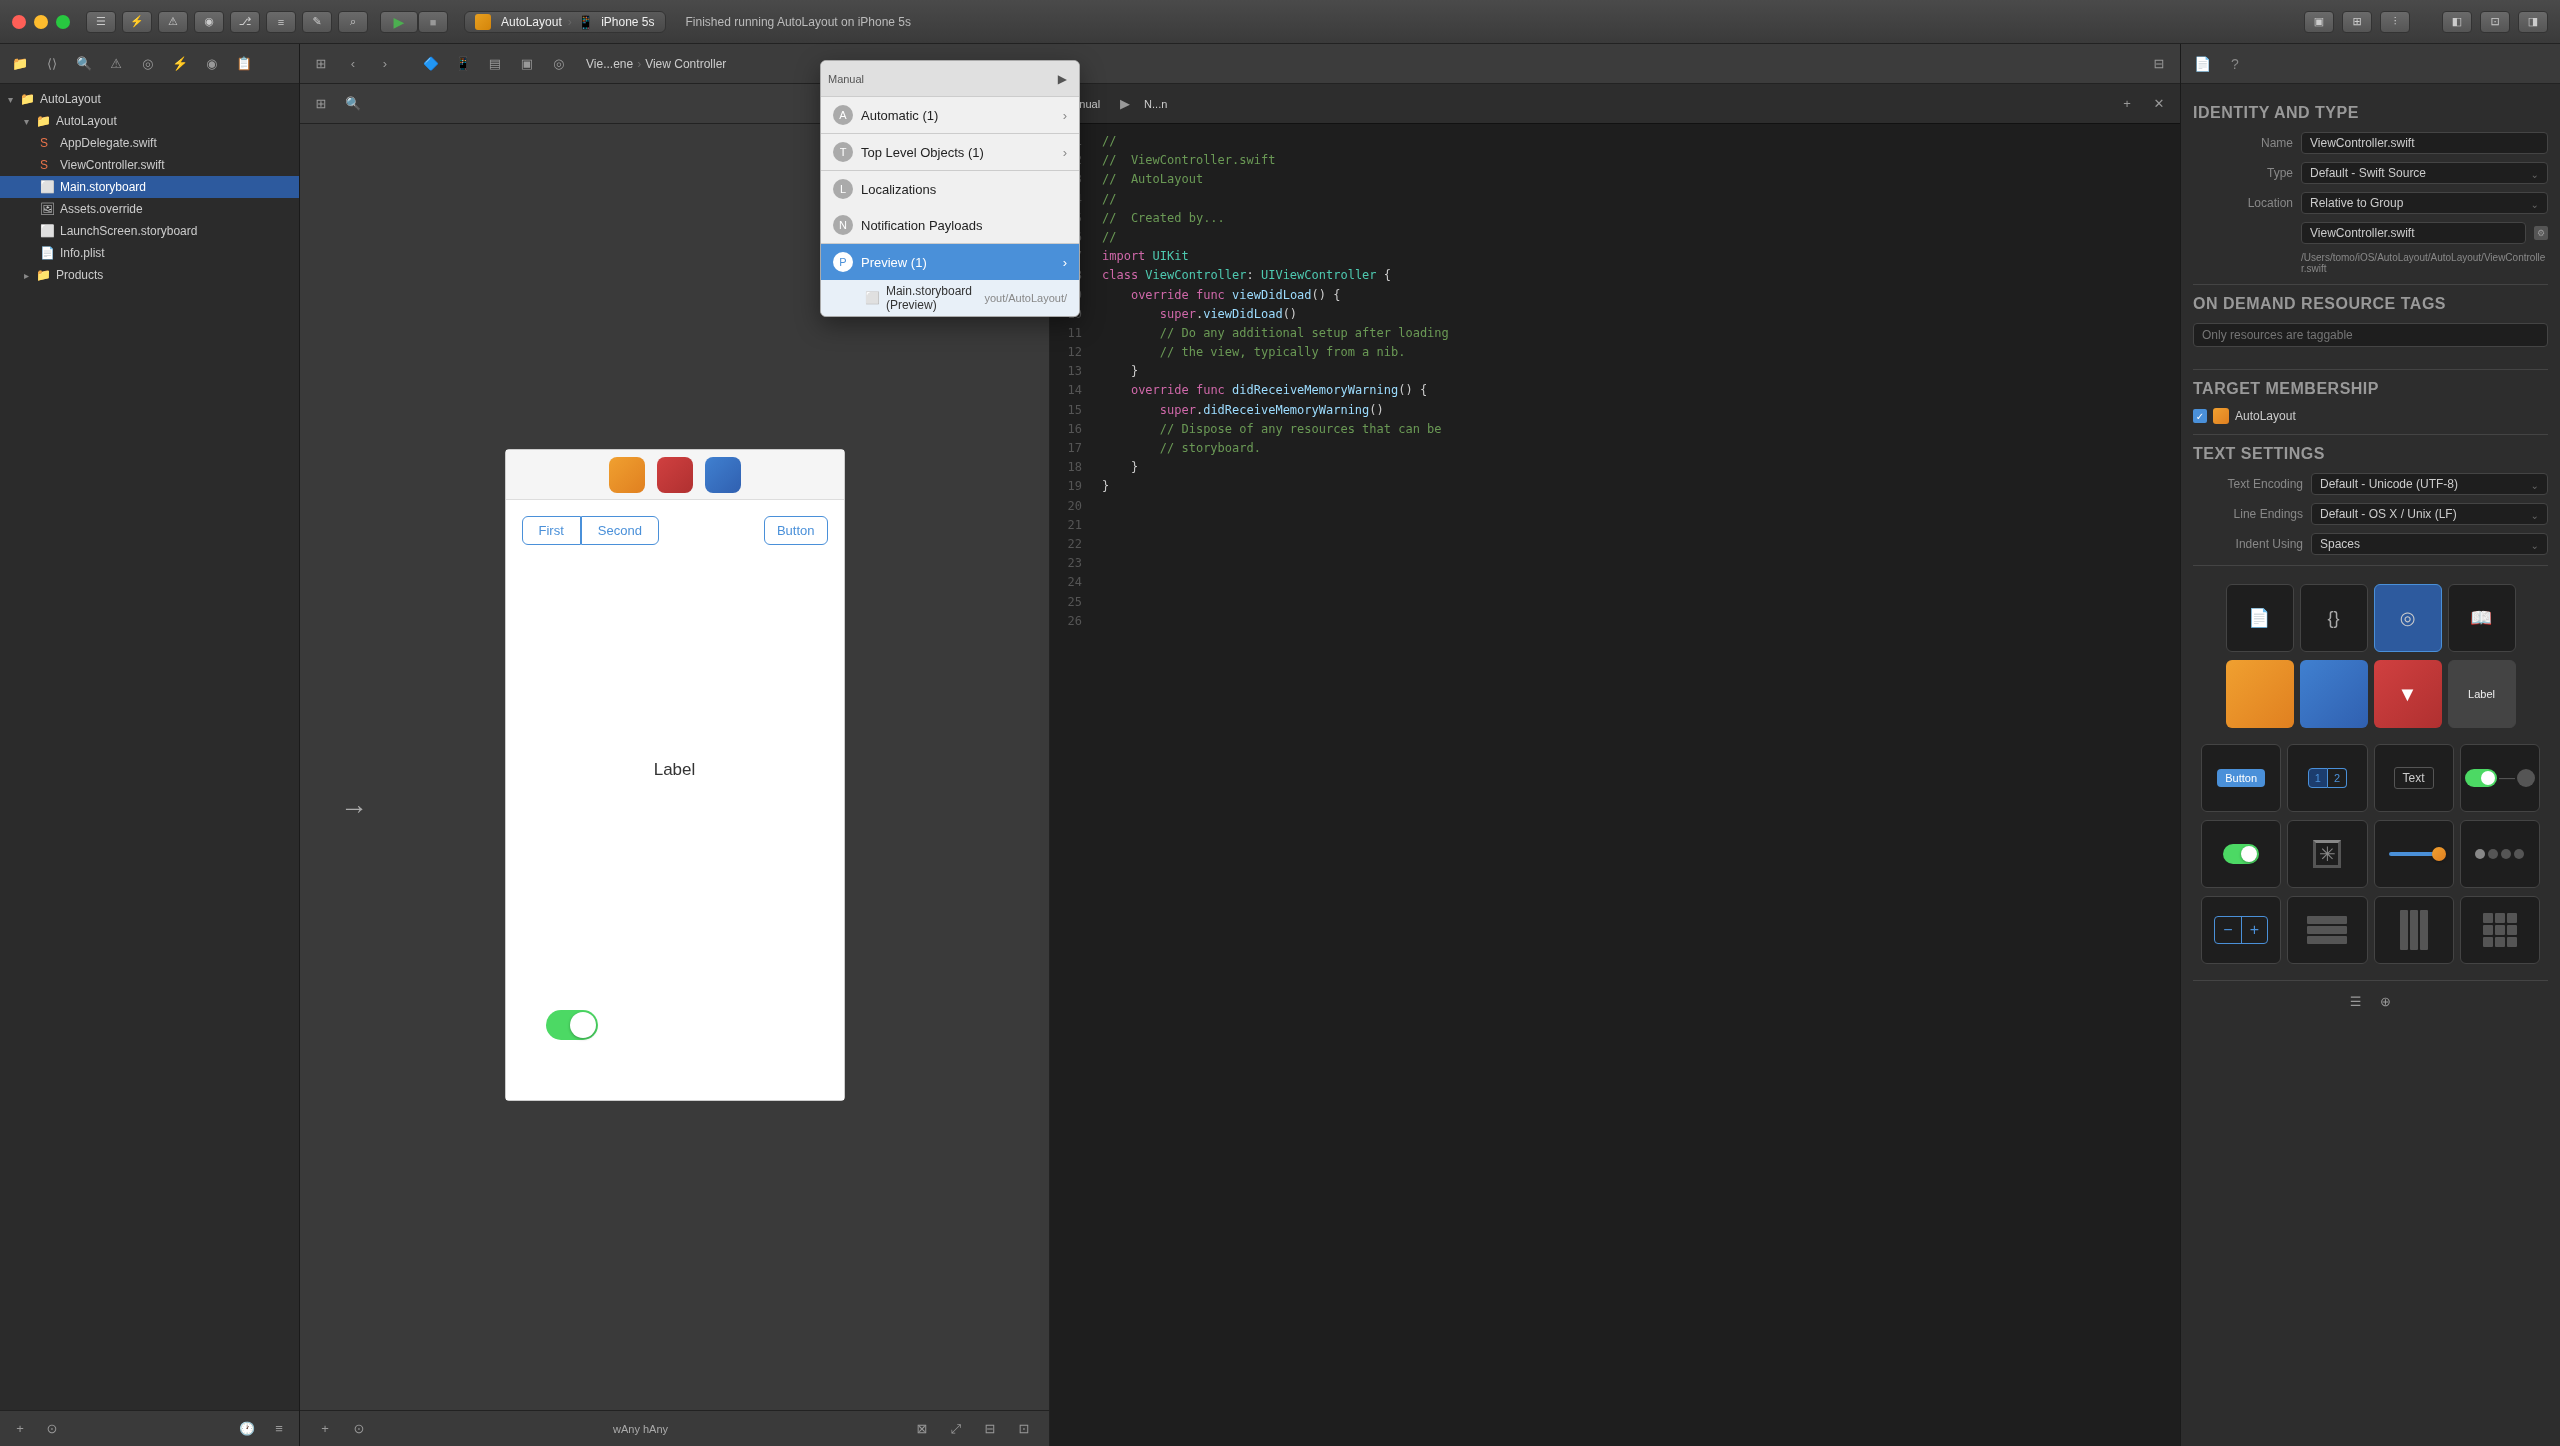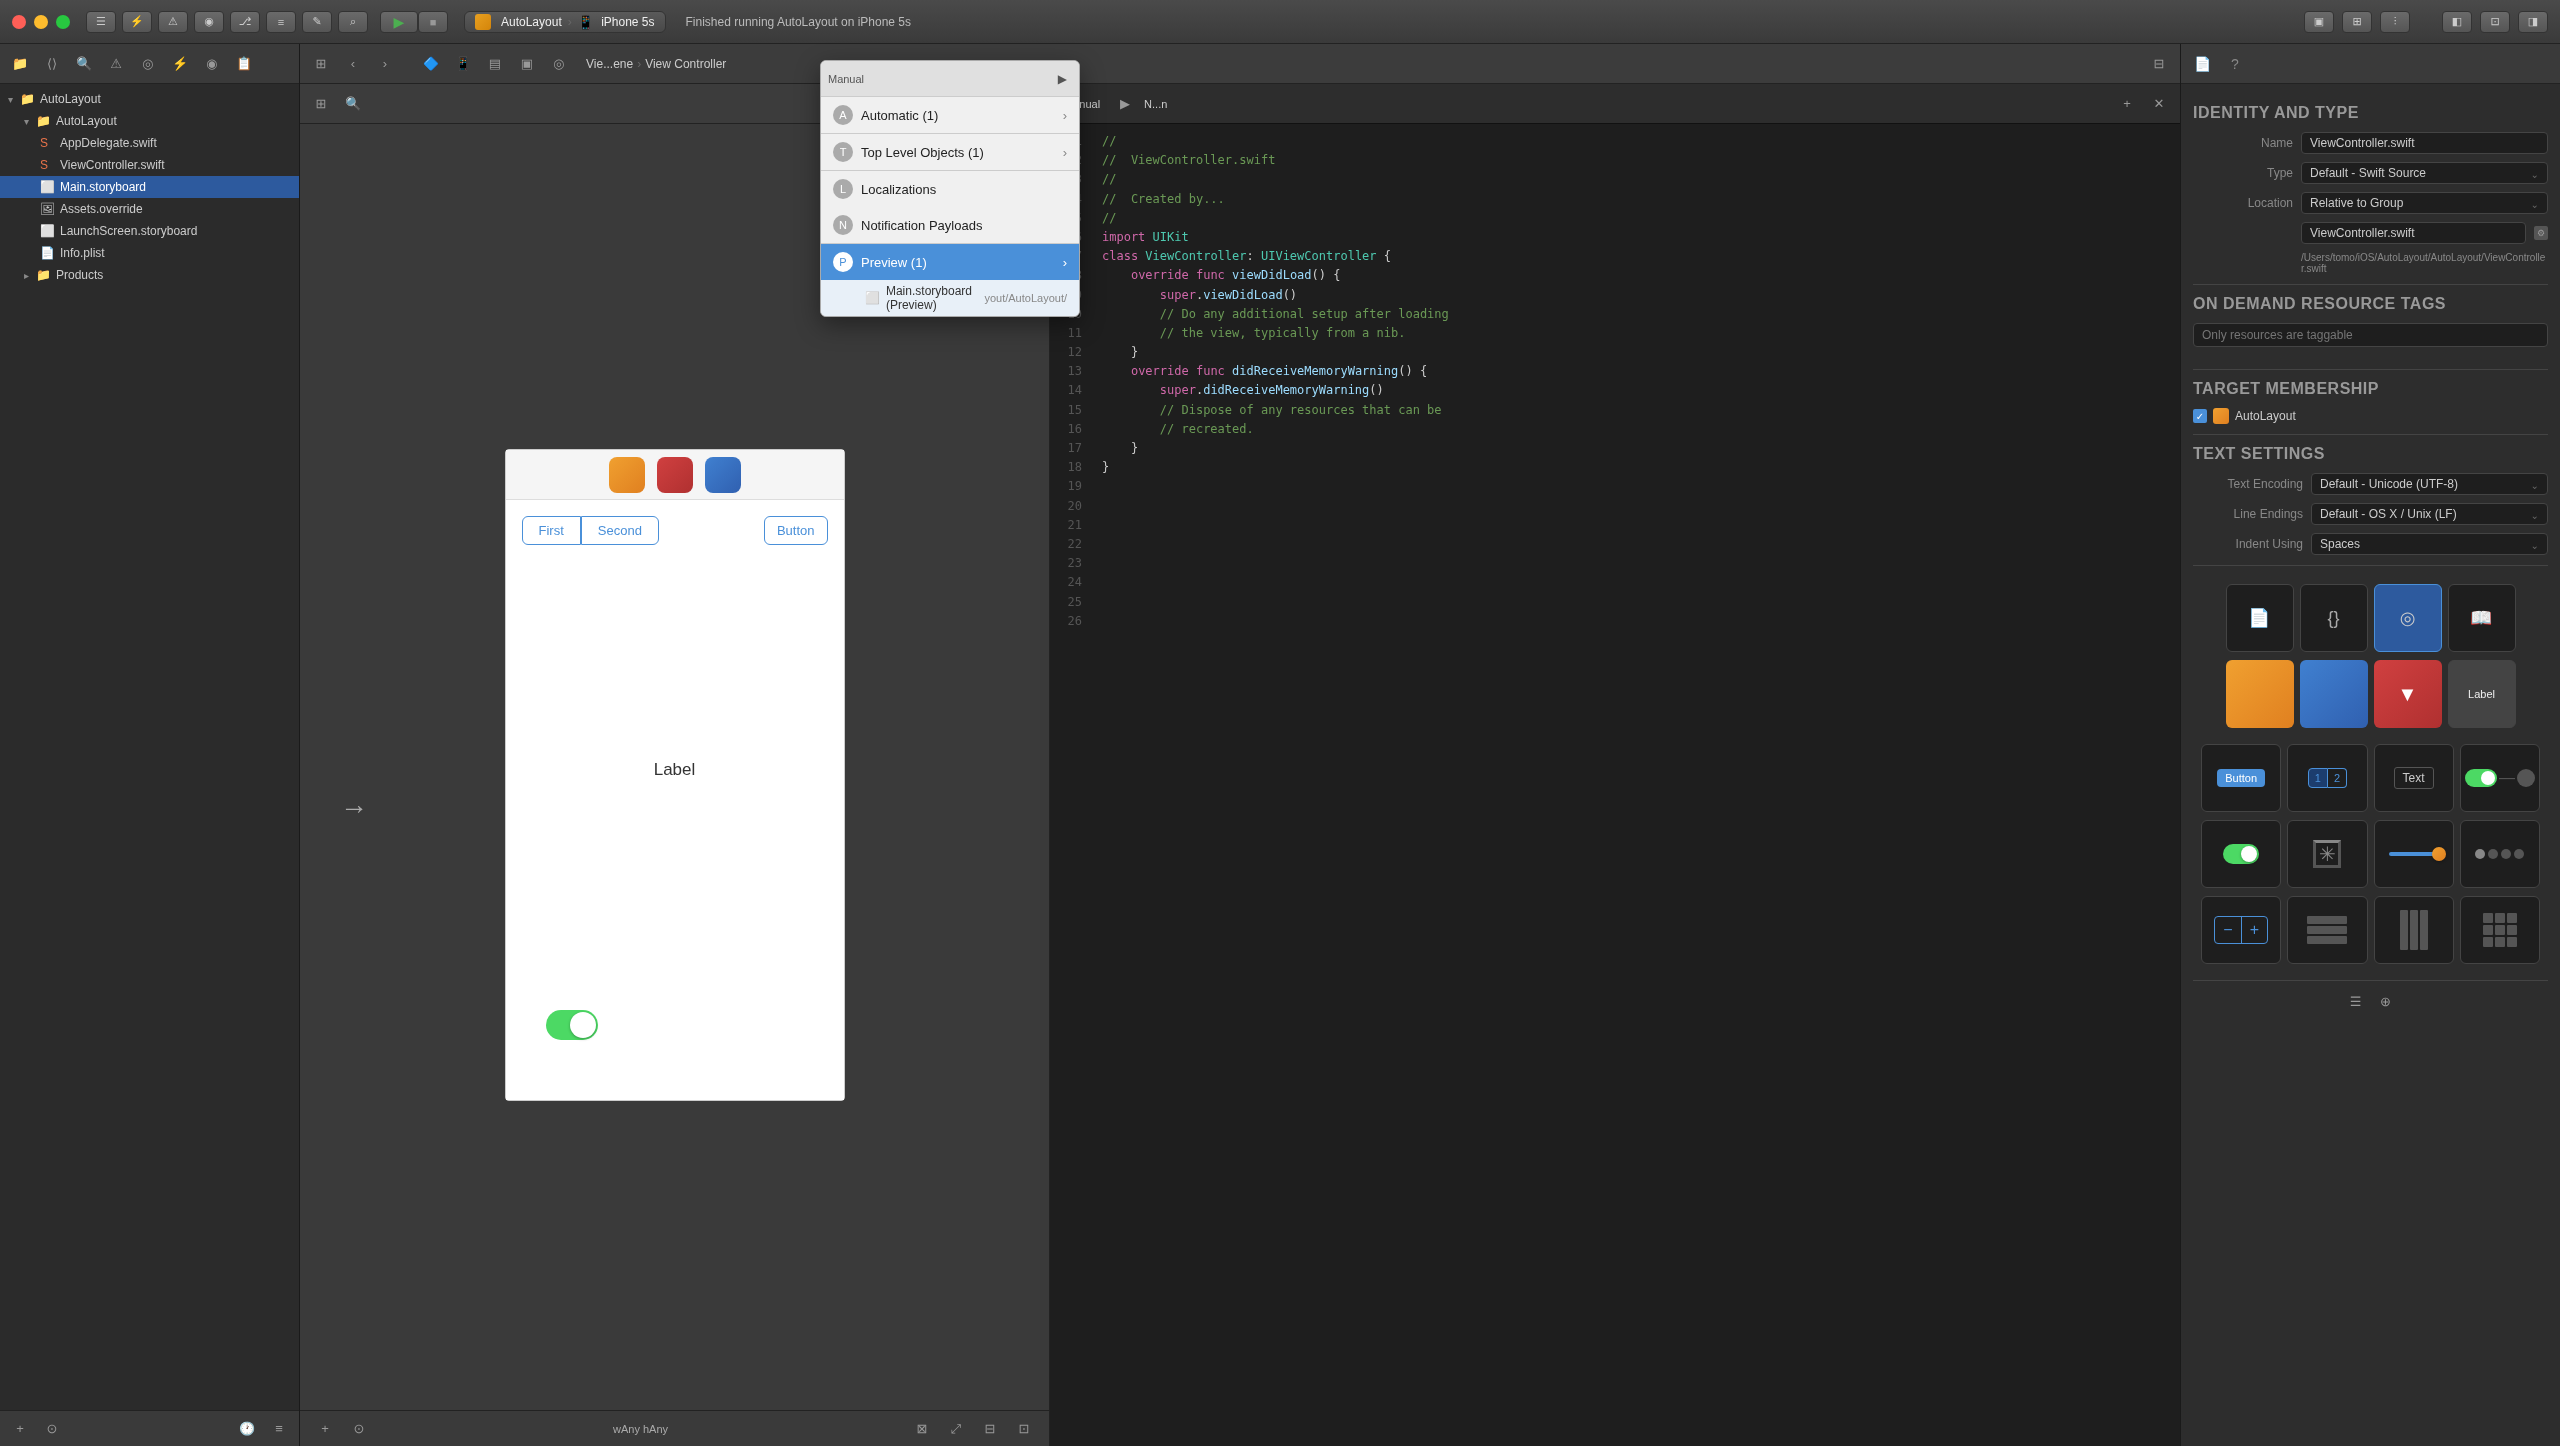--- a/index.html
+++ b/index.html
@@ -737,39 +737,40 @@
             <div>21</div>
               <div>22</div>
               <div>23</div>
               <div>24</div>
               <div>25</div>
             <div>26</div>
           </div>
           <div class="code-lines">
             <span class="code-line"><span class="cm">//</span></span>
             <span class="code-line"><span class="cm">//  ViewController.swift</span></span>
+            <span class="code-line"><span class="cm">//  AutoLayout</span></span>
             <span class="code-line"><span class="cm">//</span></span>
             <span class="code-line"><span class="cm">//  Created by...</span></span>
             <span class="code-line"><span class="cm">//</span></span>
             <span class="code-line"></span>
             <span class="code-line"><span class="kw">import</span> <span class="cl">UIKit</span></span>
             <span class="code-line"></span>
             <span class="code-line"><span class="kw">class</span> <span class="cl">ViewController</span>: <span class="cl">UIViewController</span> {</span>
             <span class="code-line"></span>
             <span class="code-line"></span>
             <span class="code-line">    <span class="kw">override</span> <span class="kw">func</span> <span class="fn">viewDidLoad</span>() {</span>
             <span class="code-line">        <span class="kw">super</span>.<span class="fn">viewDidLoad</span>()</span>
             <span class="code-line">        <span class="cm">// Do any additional setup after loading</span></span>
             <span class="code-line">        <span class="cm">// the view, typically from a nib.</span></span>
             <span class="code-line">    }</span>
             <span class="code-line"></span>
             <span class="code-line">    <span class="kw">override</span> <span class="kw">func</span> <span class="fn">didReceiveMemoryWarning</span>() {</span>
             <span class="code-line">        <span class="kw">super</span>.<span class="fn">didReceiveMemoryWarning</span>()</span>
             <span class="code-line">        <span class="cm">// Dispose of any resources that can be</span></span>
-            <span class="code-line">        <span class="cm">// recreated.</span></span>
+            <span class="code-line">        <span class="cm">// storyboard.</span></span>
             <span class="code-line">    }</span>
             <span class="code-line"></span>
             <span class="code-line">}</span>
             <span class="code-line"></span>
           </div>
         </div>
       </div>
 
     </div>
   </div>

